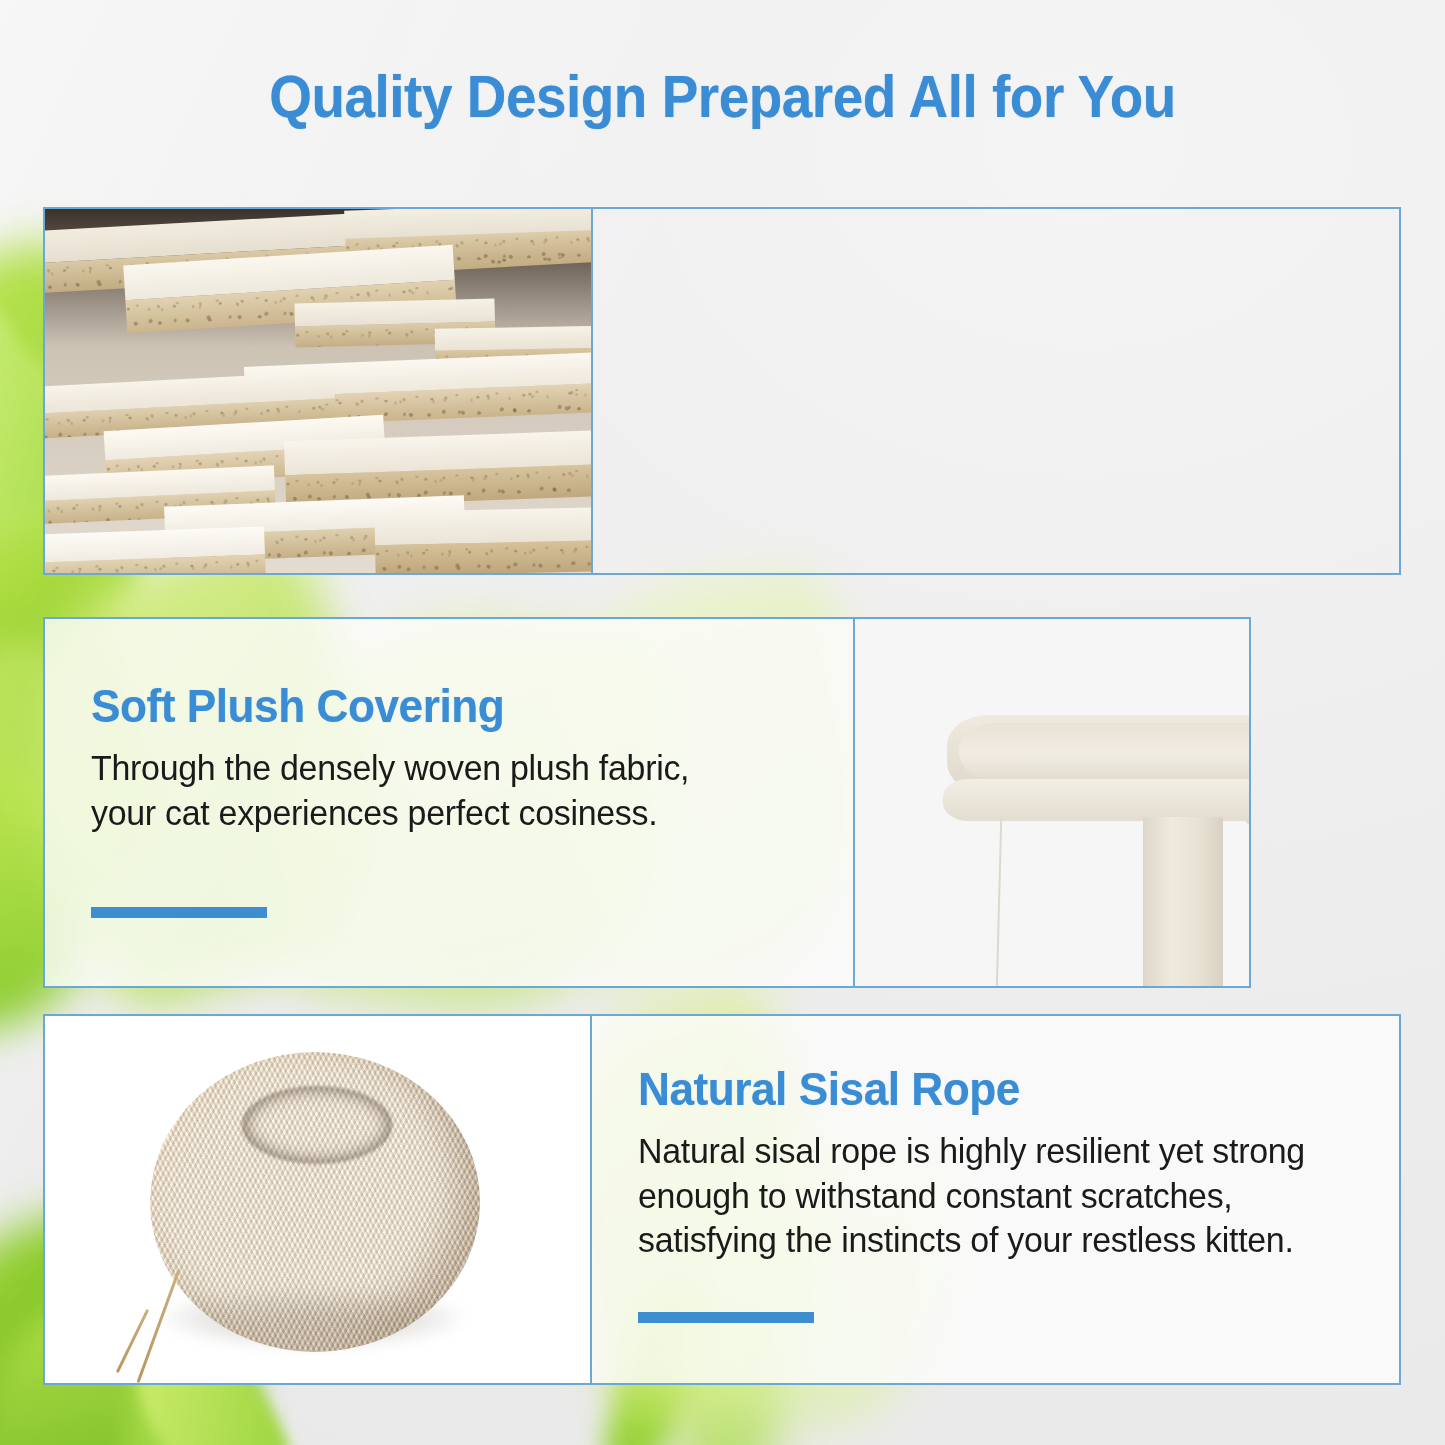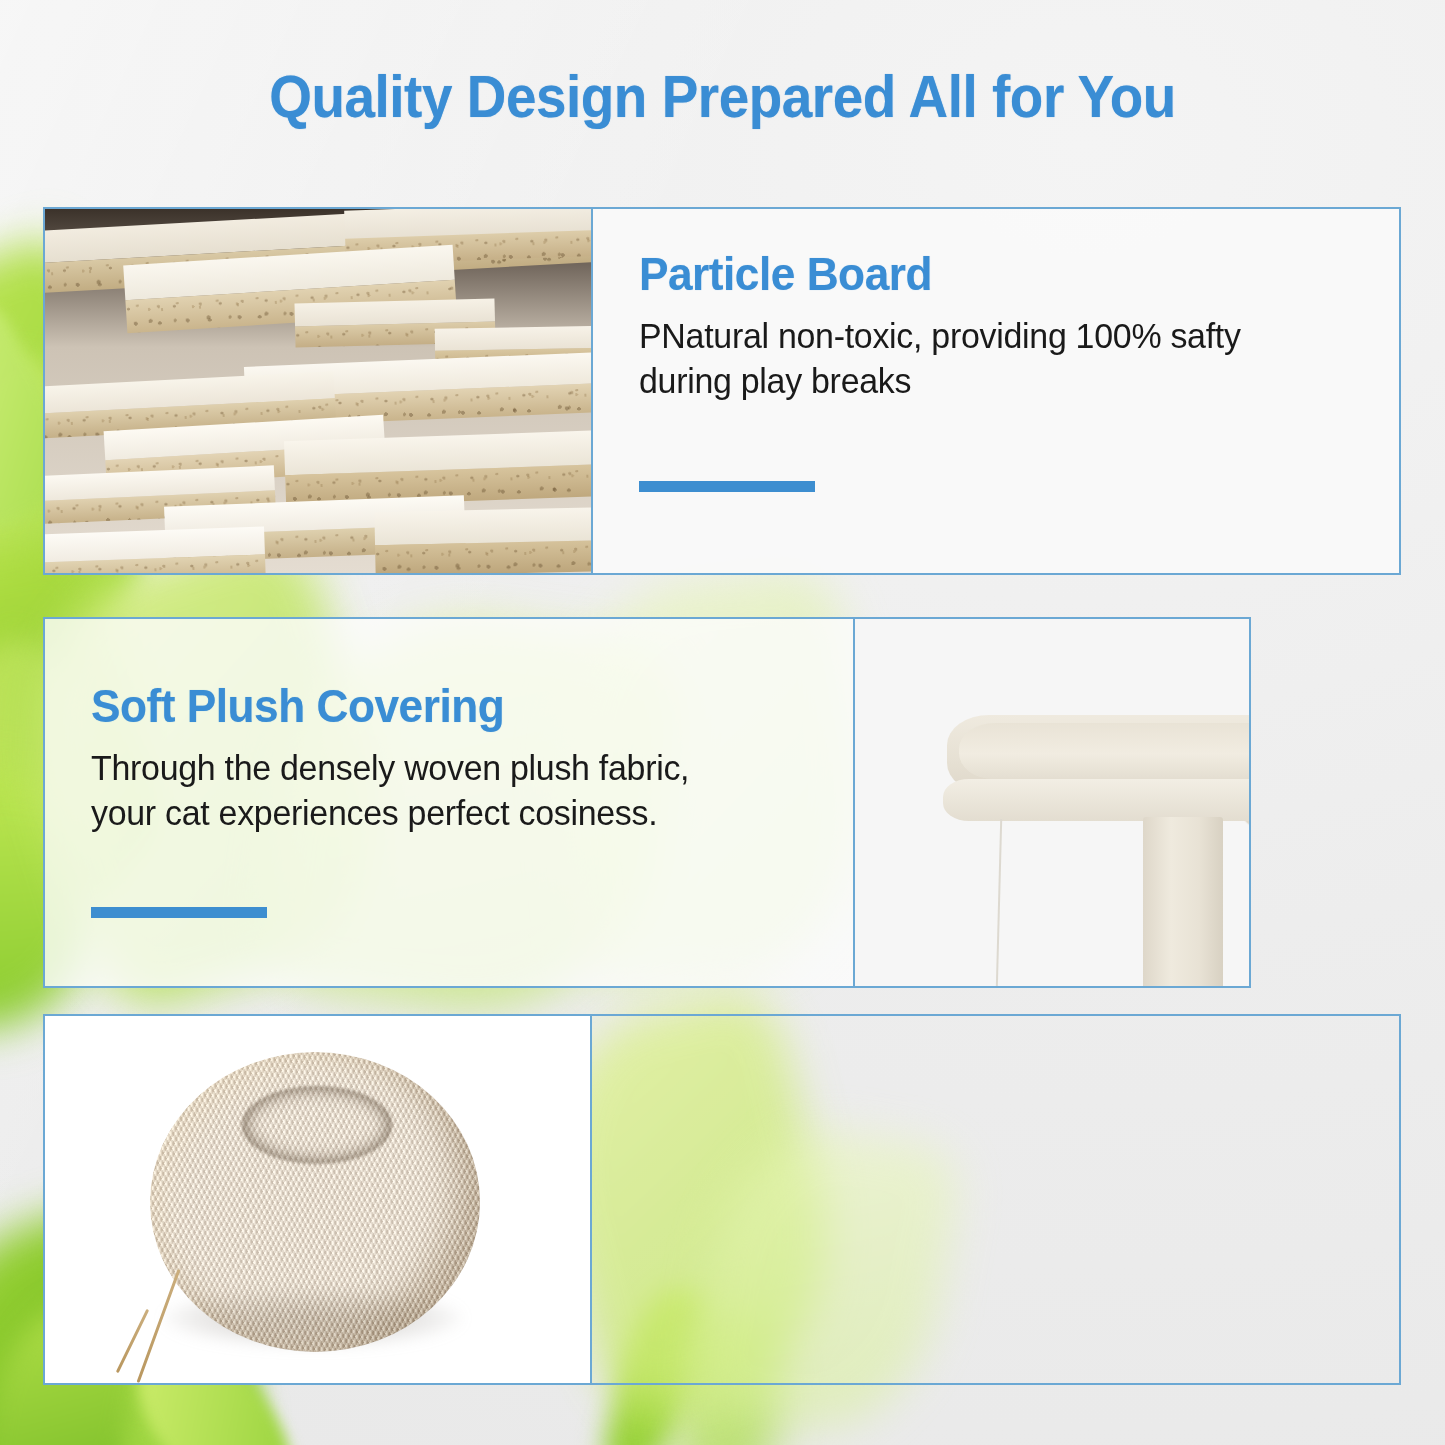--- a/index.html
+++ b/index.html
@@ -330,25 +330,20 @@
         <div class="top" style="background:linear-gradient(180deg,#fdfbf6,#f1ece2);"></div>
         <div class="edge" style="background:linear-gradient(180deg,#e1d3b2,#c8b38b);">
             <div class="speck"></div>
           </div>
       </div>
     </div>
   </div>
 
   <div class="divider-v"></div>
 
-  <div class="panel-text solid">
-    <h2 class="card-title">Particle Board</h2>
-    <p class="card-body" style="max-width:715px;">PNatural non-toxic, providing 100% safty during play breaks</p>
-    <div class="accent-bar" style="left:46px;top:272px;"></div>
-  </div>
 </div>
 
 <div class="card" id="card-2">
 
   <div class="panel-text" style="flex:0 0 808px;">
     <h2 class="card-title" style="margin-top:22px;">Soft Plush Covering</h2>
     <p class="card-body" style="max-width:690px;">Through the densely woven plush fabric, your cat experiences perfect cosiness.</p>
     <div class="accent-bar" style="left:46px;top:288px;"></div>
   </div>
 
@@ -381,13 +376,18 @@
         <div class="rope-fibers2"></div>
         <div class="rope-hole"></div>
       </div>
       <div class="rope-tail" style="left:112px;top:250px;transform:rotate(200deg);"></div>
       <div class="rope-tail" style="left:86px;top:290px;height:70px;transform:rotate(206deg);"></div>
     </div>
   </div>
 
   <div class="divider-v"></div>
 
+  <div class="panel-text">
+    <h2 class="card-title" style="margin-top:8px;">Natural Sisal Rope</h2>
+    <p class="card-body" style="max-width:740px;">Natural sisal rope is highly resilient yet strong enough to withstand constant scratches, satisfying the instincts of your restless kitten.</p>
+    <div class="accent-bar" style="left:46px;top:296px;"></div>
+  </div>
 </div>
 
 </body></html>

